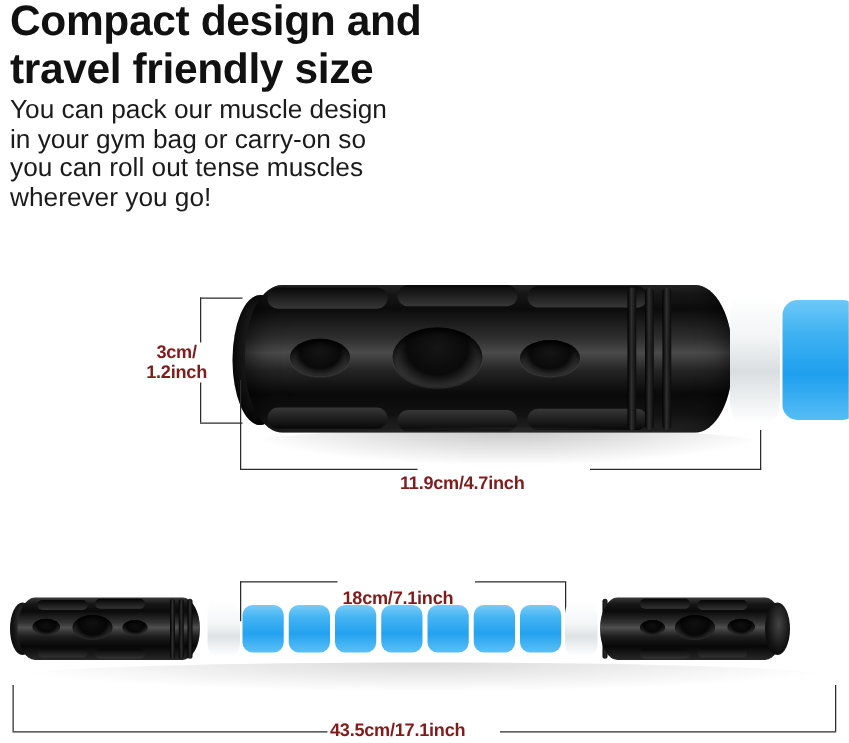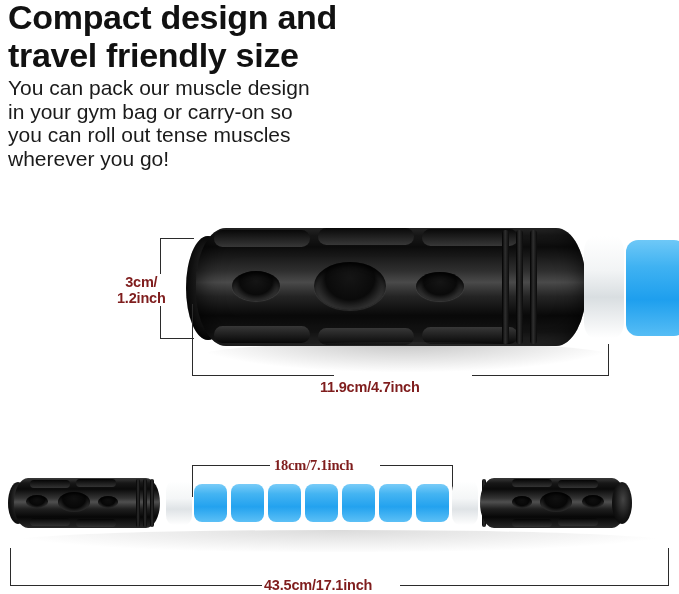--- a/index.html
+++ b/index.html
@@ -289,21 +289,21 @@
 <div class="rule-v" style="left:192px; top:304px; height:72px;"></div>
 <div class="rule-v" style="left:608px; top:344px; height:32px;"></div>
 <div class="rule-h" style="left:192px; top:375px; width:142px;"></div>
 <div class="rule-h" style="left:472px; top:375px; width:137px;"></div>
 <div class="dim-label" style="left:320px; top:367px;margin-top:12px;">11.9cm/4.7inch</div>
 
 <div class="rule-h" style="left:192px; top:465px; width:78px;"></div>
 <div class="rule-h" style="left:380px; top:465px; width:72px;"></div>
 <div class="rule-v" style="left:192px; top:465px; height:32px;"></div>
 <div class="rule-v" style="left:452px; top:465px; height:32px;"></div>
-<div class="dim-label" style="left:274px; top:457px;font-family:Liberation Serif, serif;">18cm/7.1inch</div>
+<div class="dim-label" style="left:274px; top:471px;">18cm/7.1inch</div>
 
 <div id="bottom-photo">
 
   <div class="mini-cap" style="left:8px;"></div>
   <div class="mini-handle" style="left:14px;"></div>
   <div class="mini-groove" style="left:30px; top:10px; width:40px; height:8px;"></div>
   <div class="mini-groove" style="left:76px; top:9px;  width:40px; height:8px;"></div>
   <div class="mini-groove" style="left:30px; top:48px; width:40px; height:8px;"></div>
   <div class="mini-groove" style="left:76px; top:49px; width:40px; height:8px;"></div>
   <div class="mini-dimple" style="left:26px; top:25px; width:22px; height:13px;"></div>

